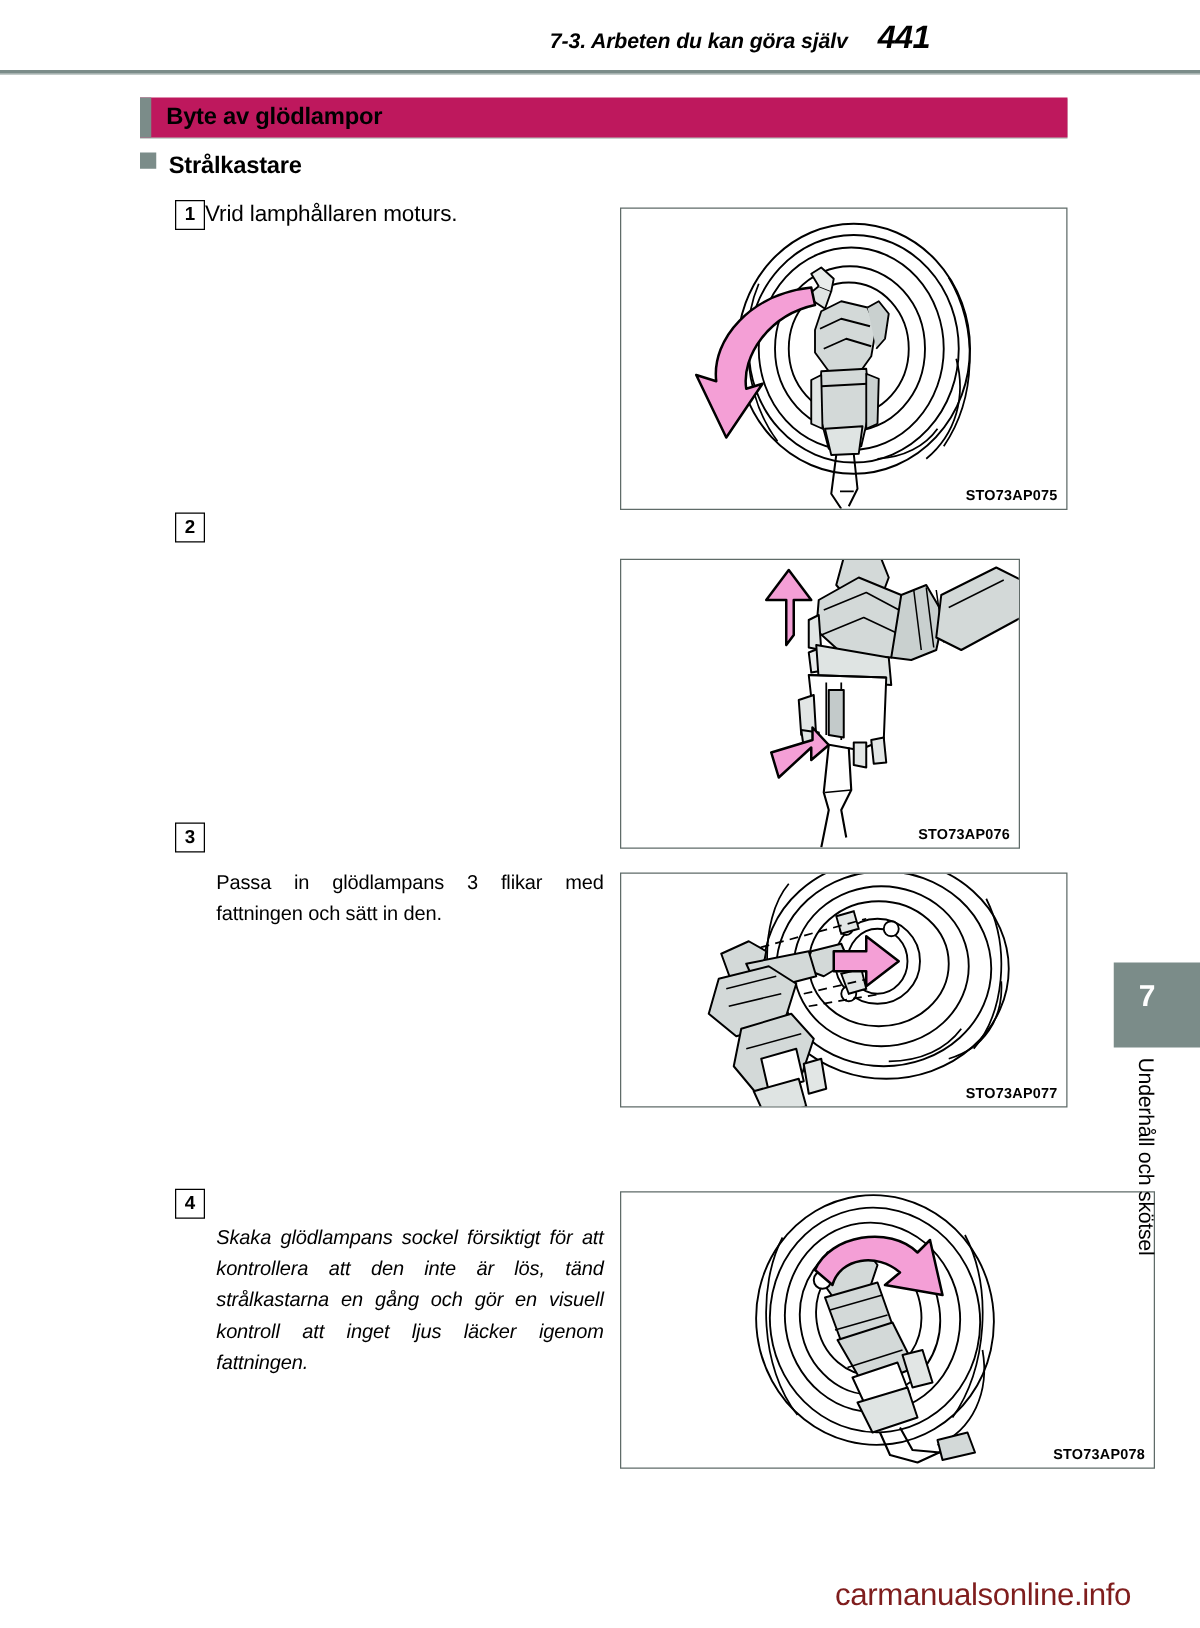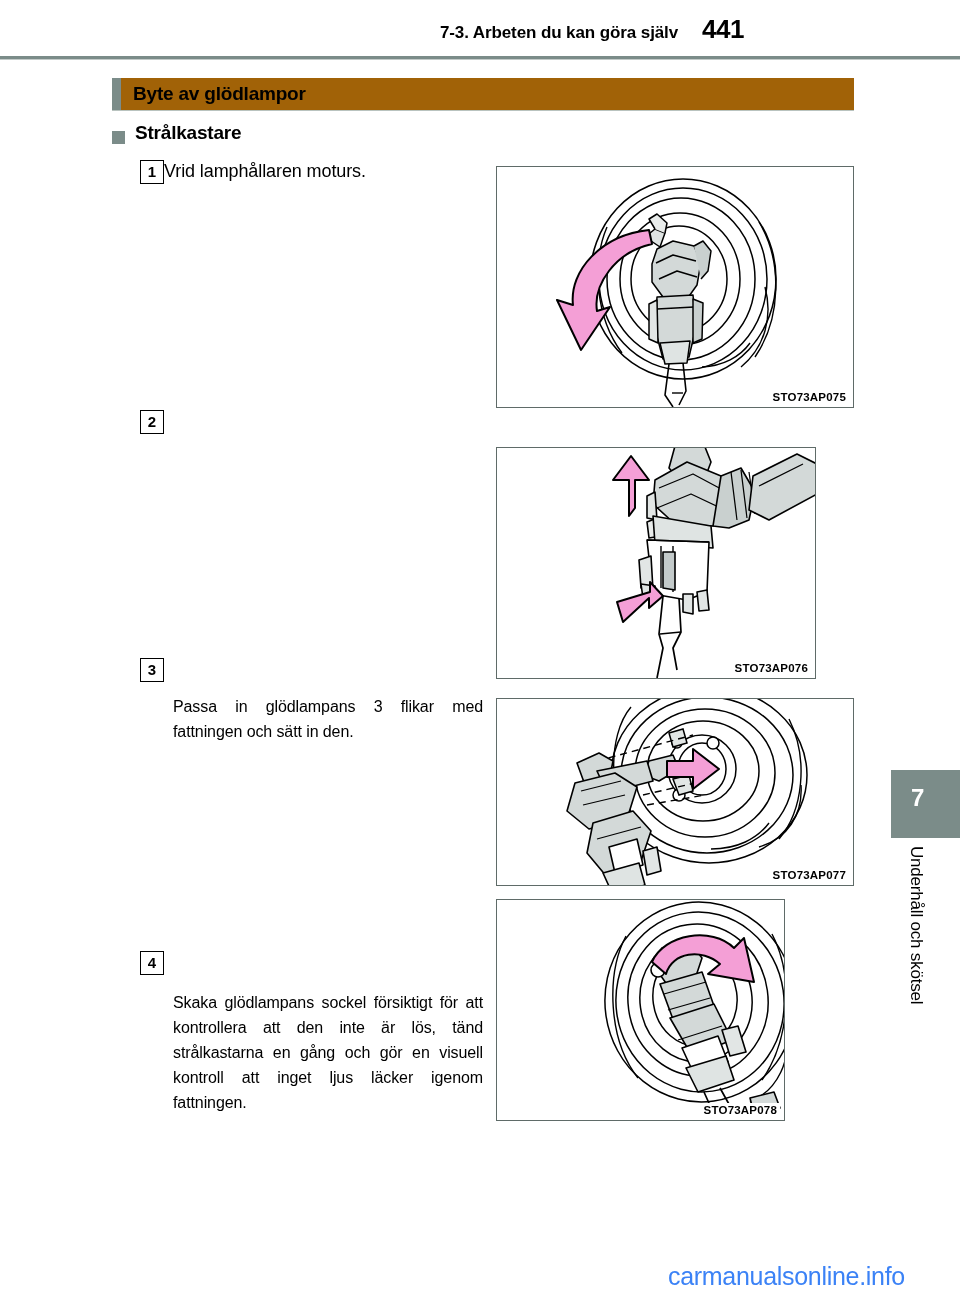--- a/index.html
+++ b/index.html
@@ -16,20 +16,21 @@
     overflow: hidden;
   }
 
   
   #page-header {
     position: absolute;
     left: 0;
     top: 0;
     width: 812px;
     height: 58px;
+    font-style: italic;
   }
   #header-inner {
     position: absolute;
     right: 68px;
     top: 14px;
     display: flex;
     align-items: baseline;
     gap: 24px;
   }
   #header-section {
@@ -60,21 +61,21 @@
     background: #c3cbc9;
   }
 
   
   #section-bar {
     position: absolute;
     left: 112px;
     top: 78px;
     width: 742px;
     height: 32px;
-    background: #a16207;
+    background: #be185d;
     display: flex;
     align-items: center;
     box-shadow: 0 1px 0 #b9c3bf;
   }
   #section-bar-marker {
     width: 9px;
     height: 32px;
     background: #7b8c89;
     flex: none;
   }
@@ -84,21 +85,21 @@
     margin-left: 12px;
     letter-spacing: -0.2px;
   }
 
   
   #subsection {
     position: absolute;
     left: 112px;
     top: 122px;
     display: flex;
-    align-items: flex-end;
+    align-items: flex-start;
   }
   #subsection-marker {
     width: 13px;
     height: 13px;
     background: #7b8c89;
     flex: none;
   }
   #subsection-title {
     font-size: 19px;
     font-weight: bold;
@@ -143,21 +144,21 @@
   .step-note {
     margin-left: 33px;
     margin-top: 12px;
     font-size: 16px;
     line-height: 25px;
     text-align: justify;
     text-align-last: left;
     width: 310px;
     letter-spacing: -0.1px;
   }
-  .step-note.tight { margin-top: 15px; }
+  .step-note.tight { margin-top: 3px; font-style: italic; }
 
   
   .figure {
     position: absolute;
     border: 1.5px solid #5f6b68;
     background: #ffffff;
     box-sizing: border-box;
     overflow: hidden;
   }
   .figure svg { display: block; }
@@ -200,21 +201,21 @@
     text-orientation: mixed;
     white-space: nowrap;
   }
 
   
   #watermark {
     position: absolute;
     left: 668px;
     top: 1262px;
     font-size: 25px;
-    color: #3b82f6;
+    color: #7f1d1d;
     letter-spacing: -0.3px;
     white-space: nowrap;
   }
 </style>
 </head>
 <body>
 
 <div id="page-header">
   <div id="header-inner">
     <div id="header-section">7-3. Arbeten du kan göra själv</div>
@@ -405,21 +406,21 @@
       <path d="M160 210 L186 206 L190 222 L164 226 Z" fill="#d3d9d8"></path>
     </g>
 
     <g stroke="#000" stroke-width="2" stroke-linejoin="round">
       <path d="M172 70 L198 70 L198 58 L224 78 L198 98 L198 86 L172 86 Z" fill="#f49fd6" transform="translate(-2,-8)"></path>
     </g>
   </svg>
   <div class="fig-caption">STO73AP077</div>
 </div>
 
-<div class="figure" style="left:496px; top:899px; width:289px; height:222px;padding-left:25px;">
+<div class="figure" style="left:496px; top:953px; width:428px; height:222px;padding-left:25px;">
   <svg width="356" height="220" viewBox="0 0 356 220">
     <g fill="none" stroke="#000" stroke-width="1.5">
       <ellipse cx="178" cy="102" rx="95" ry="100" transform="rotate(-8 178 102)"></ellipse>
       <ellipse cx="178" cy="102" rx="84" ry="90" transform="rotate(-8 178 102)"></ellipse>
       <ellipse cx="176" cy="100" rx="70" ry="76" transform="rotate(-8 176 100)"></ellipse>
       <ellipse cx="174" cy="100" rx="56" ry="62" transform="rotate(-8 174 100)"></ellipse>
       <ellipse cx="173" cy="98" rx="42" ry="48" transform="rotate(-8 173 98)"></ellipse>
       <path d="M104 36 C 84 74, 86 140, 116 178" stroke-width="1.4"></path>
       <path d="M250 34 C 272 76, 268 140, 240 180" stroke-width="1.4"></path>
       <path d="M264 126 C 270 160, 256 190, 228 202" stroke-width="1.4"></path>

